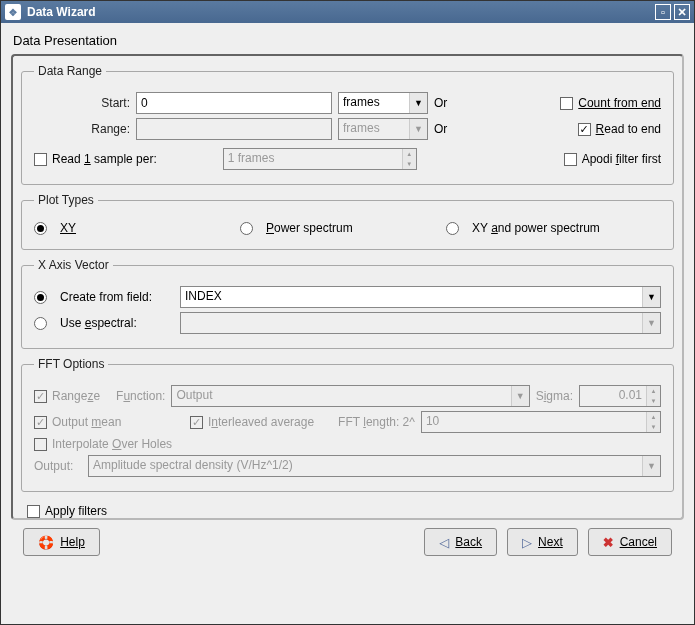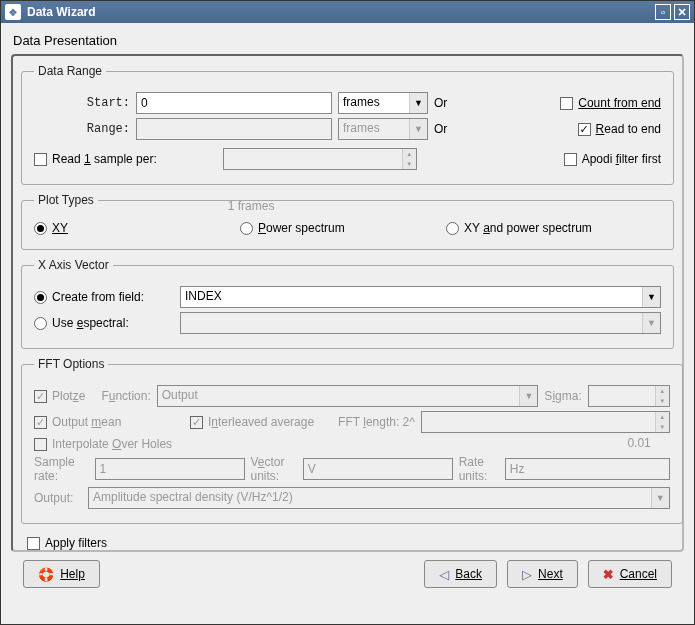--- a/index.html
+++ b/index.html
@@ -8,37 +8,37 @@
 .titlebar { height: 22px; background: linear-gradient(#5a7aa0, #486890); color: #fff; display: flex; align-items: center; padding: 0 4px; font-weight: bold; }
 .titlebar .icon { width: 16px; height: 16px; background: #fff; border-radius: 2px; margin-right: 6px; display: flex; align-items: center; justify-content: center; color: #5a7aa0; font-size: 10px; }
 .titlebar .spacer { flex: 1; }
 .titlebar .winbtn { width: 16px; height: 16px; border: 1px solid #fff; margin-left: 3px; display: flex; align-items: center; justify-content: center; font-size: 11px; cursor: pointer; }
 .content { padding: 8px 10px; }
 .page-title { font-weight: normal; font-size: 13px; margin: 2px 0 6px 2px; }
 .dialog-frame { border: 2px solid #b8b8b8; border-style: inset; border-radius: 4px; }
 fieldset { border: 1px solid #a8a8a8; border-radius: 3px; margin: 8px; padding: 10px 12px; }
 legend { padding: 0 4px; color: #222; }
 .row { display: flex; align-items: center; margin: 4px 0; gap: 6px; }
-.lbl { text-align: right; color: #222; font-family: Liberation Mono, monospace; }
+.lbl { text-align: right; color: #222; }
 .lbl-dis { color: #999; }
 input[type=text] { height: 22px; border: 1px solid #888; padding: 2px 4px; background: #fff; }
 input[type=text]:disabled { background: #efefef; color: #999; }
 .dropdown { display: flex; border: 1px solid #888; height: 22px; background: #fff; }
 .dropdown.disabled { background: #efefef; color: #999; }
 .dropdown .val { flex: 1; padding: 2px 4px; overflow: hidden; }
 .dropdown .arrow { width: 18px; border-left: 1px solid #ccc; display: flex; align-items: center; justify-content: center; font-size: 9px; background: #e8e8e8; }
 .spinbox { display: flex; border: 1px solid #888; height: 22px; background: #fff; }
 .spinbox.disabled { background: #efefef; color: #999; }
-.spinbox .val { flex: 1; padding: 2px 4px; margin-top: 48px; }
+.spinbox .val { flex: 1; padding: 2px 4px; }
 .spinbox .arrows { width: 14px; display: flex; flex-direction: column; border-left: 1px solid #ccc; }
 .spinbox .arrows span { flex: 1; font-size: 6px; text-align: center; line-height: 10px; background: #e8e8e8; }
 .checkbox { display: flex; align-items: flex-end; gap: 5px; }
 .checkbox .box { width: 13px; height: 13px; border: 1px solid #666; background: #fff; display: flex; align-items: center; justify-content: center; font-size: 11px; color: #000; }
 .checkbox .box.disabled { background: #efefef; color: #999; }
-.radio { display: flex; align-items: center; gap: 5px; }
+.radio { display: flex; align-items: center; gap: 13px; }
 .radio .circle { width: 13px; height: 13px; border: 1px solid #666; border-radius: 50%; background: #fff; display: flex; align-items: center; justify-content: center; }
 .radio .circle .dot { width: 7px; height: 7px; border-radius: 50%; background: #000; }
 .u { text-decoration: underline; }
 .btnbar { display: flex; padding: 8px 12px; gap: 10px; }
 .btnbar .spacer { flex: 1; }
 button { height: 28px; padding: 0 14px; border: 1px solid #888; background: #e8e8e8; border-radius: 3px; display: flex; align-items: center; gap: 6px; cursor: pointer; }
 button .icn { font-size: 13px; }
 .icn-help { color: #c77; }
 .icn-back { color: #556b9b; }
 .icn-next { color: #556b9b; }
@@ -160,21 +160,21 @@
           </div>
         </div>
       </fieldset>
 
       <fieldset>
         <legend>FFT Options</legend>
 
         <div class="row">
           <div class="checkbox">
             <div class="box disabled">✓</div>
-            <span class="lbl-dis"><span>Plot</span><span class="u">z</span><span>e</span></span>
+            <span class="lbl-dis"><span>Range</span><span class="u">z</span><span>e</span></span>
           </div>
           <span class="lbl-dis" style="margin-left:10px"><span>F</span><span class="u">u</span><span>nction:</span></span>
           <div class="dropdown disabled" style="flex:1">
             <div class="val">Output</div>
             <div class="arrow">▼</div>
           </div>
           <span class="lbl-dis"><span>S</span><span class="u">i</span><span>gma:</span></span>
           <div class="spinbox disabled" style="width:82px">
             <div class="val" style="text-align:right">0.01</div>
             <div class="arrows">
@@ -203,28 +203,20 @@
           </div>
         </div>
 
         <div class="row">
           <div class="checkbox">
             <div class="box disabled"></div>
             <span class="lbl-dis"><span>Interpolate </span><span class="u">O</span><span>ver Holes</span></span>
           </div>
         </div>
 
-        <div class="row">
-          <span class="lbl-dis" style="width:78px;text-align:left">Sample rate:</span>
-          <input type="text" disabled="" style="width: 150px;" value="1">
-          <span class="lbl-dis"><span>V</span><span class="u">e</span><span>ctor units:</span></span>
-          <input type="text" disabled="" style="width: 150px;" value="V">
-          <span class="lbl-dis">Rate units:</span>
-          <input type="text" disabled="" style="flex: 1 1 0%;" value="Hz">
-        </div>
 
         <div class="row">
           <span class="lbl-dis" style="width:48px;text-align:left">Output:</span>
           <div class="dropdown disabled" style="flex:1">
             <div class="val">Amplitude spectral density (V/Hz^1/2)</div>
             <div class="arrow">▼</div>
           </div>
         </div>
       </fieldset>
 

